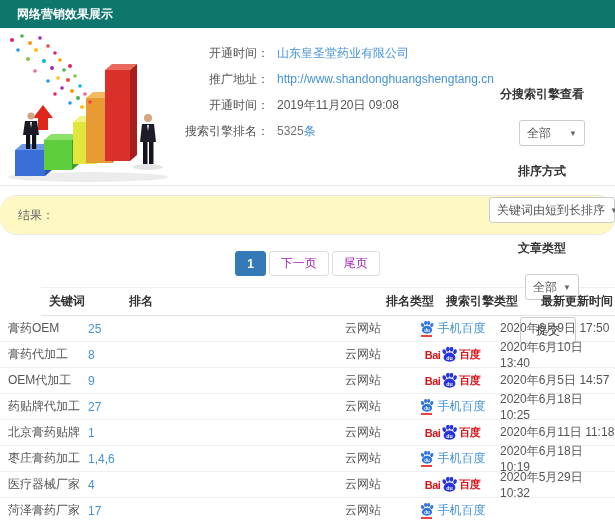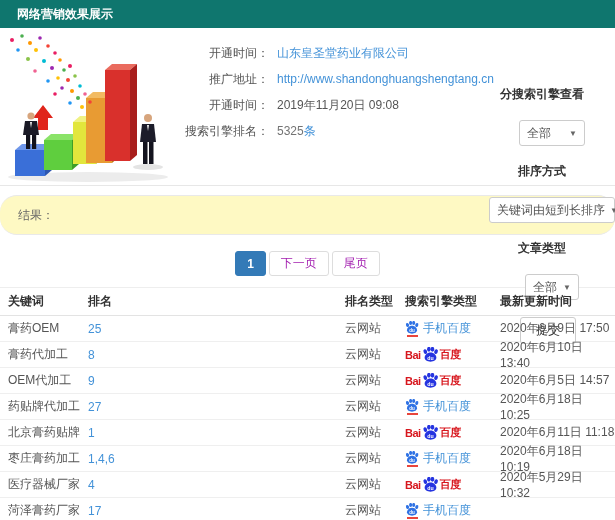--- a/index.html
+++ b/index.html
@@ -42,25 +42,25 @@
   .pagination { display: flex; justify-content: center; gap: 3px; margin-top: 16px; }
   .page-btn { height: 25px; border: 1px solid #ddd; border-radius: 3px; background: #fff;
     color: #a21caf; display: flex; align-items: center; justify-content: center;
     padding: 0 11px; cursor: pointer; }
   .page-btn.active { background: #337ab7; border-color: #337ab7; color: #fff; font-weight: bold; }
 
   
   .table { margin-top: 11px; }
   .thead { display: flex; align-items: center; height: 29px; padding-left: 8px;
     border-top: 1px solid #eee; border-bottom: 1px solid #e3e3e3;
-    font-weight: bold; color: #333; }
+    font-weight: bold; color: #333; margin-left: 41px; }
   .trow { display: flex; align-items: center; height: 26px; padding-left: 8px;
     border-bottom: 1px solid #efefef; color: #555; }
   .c1 { width: 80px; } .c2 { width: 257px; } .c3 { width: 60px; }
-  .c4 { width: 95px; display: flex; justify-content: flex-start; align-items: center; }
+  .c4 { width: 95px; display: flex; justify-content: center; align-items: center; }
   .c5 { flex: 1; }
   a.rank-link { color: #4392d8; text-decoration: none; }
 
   
   .mobile-logo { display: flex; align-items: center; gap: 4px; }
   .paw-wrap { display: inline-flex; flex-direction: column; align-items: center; }
   .red-bar { width: 11px; height: 2px; background: #e8453c; margin-top: 1px; }
   .mobile-label { color: #4392d8; }
   .paw-m ellipse, .paw-m path { fill: #2f72e4; }
   .baidu-logo { display: flex; align-items: center; gap: 1px; }

